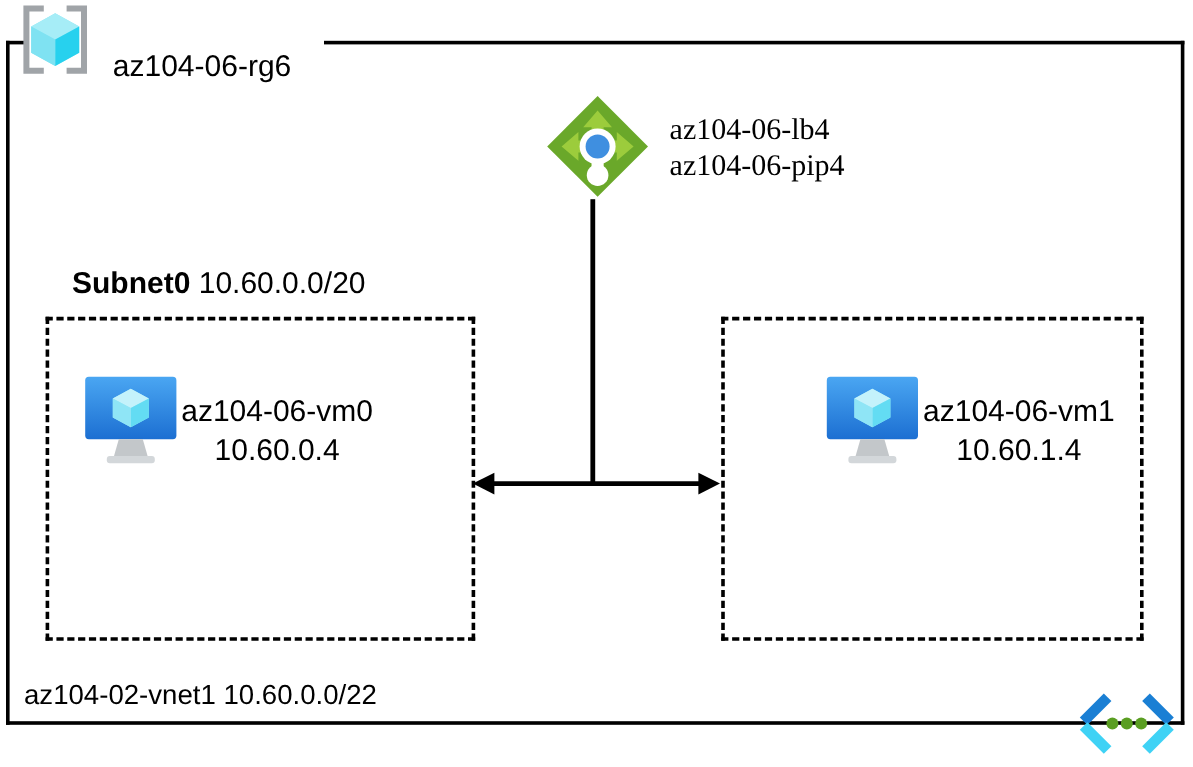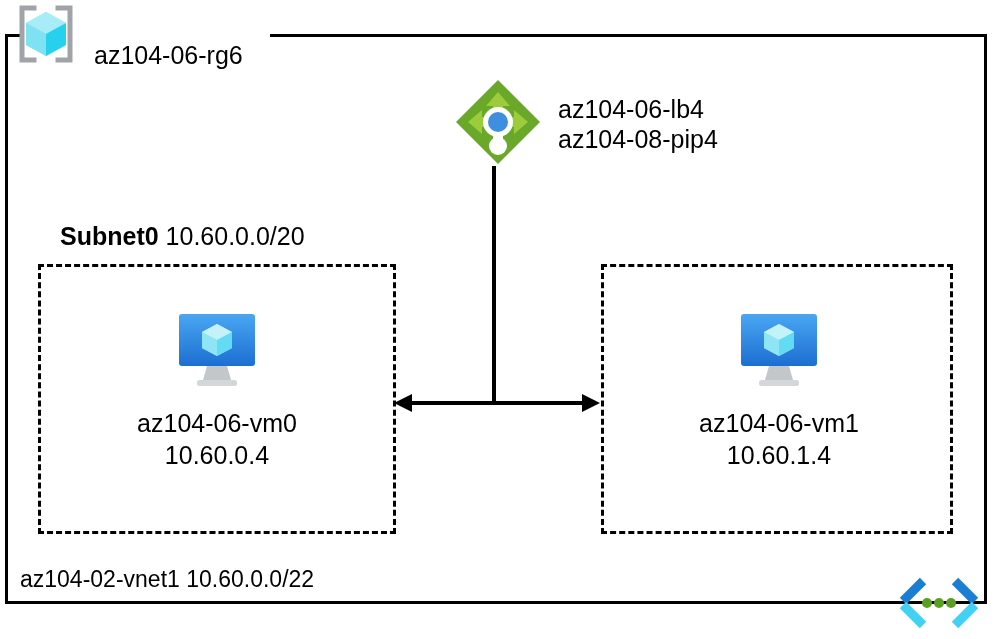--- a/index.html
+++ b/index.html
@@ -63,20 +63,21 @@
 
   
   #lb-group {
     left: 452px;
     top: 76px;
     width: 340px;
     height: 96px;
     display: flex;
     align-items: center;
     gap: 14px;
+    font-family: Liberation Serif, serif;
   }
   #lb-text {
     display: flex;
     flex-direction: column;
     justify-content: center;
     line-height: 1.22;
     font-size: 25px;
     white-space: nowrap;
   }
   
@@ -103,25 +104,25 @@
     box-sizing: border-box;
     background: transparent;
   }
   #subnet0-box { left: 38px;  top: 264px; width: 358px; height: 270px; }
   #subnet1-box { left: 601px; top: 264px; width: 352px; height: 270px; }
 
   
   .vm-block {
     width: 300px;
     display: flex;
-    flex-direction: column;
+    flex-direction: row;
     align-items: center;
   }
   #vm0-block { left: 67px;  top: 310px; }
-  #vm1-block { left: 629px; top: 310px; }
+  #vm1-block { left: 629px; top: 310px; justify-content: flex-end; }
   .vm-text {
     margin-top: 14px;
     text-align: center;
     font-size: 25px;
     line-height: 1.26;
     white-space: nowrap;
   }
 
   
   #connector { left: 392px; top: 386px; width: 210px; height: 34px; }
@@ -180,21 +181,21 @@
         </g>
 
         <circle cx="46" cy="46" r="15" fill="#ffffff"></circle>
         <rect x="41" y="52" width="10" height="14" fill="#ffffff"></rect>
         <circle cx="46" cy="70" r="9" fill="#ffffff"></circle>
         <circle cx="46" cy="46" r="10" fill="#3f8fe0"></circle>
       </svg>
     </span>
     <span id="lb-text">
       <span>az104-06-lb4</span>
-      <span>az104-08-pip4</span>
+      <span>az104-06-pip4</span>
     </span>
   </div>
   <div class="abs" id="lb-stem"></div>
 
   <div class="abs subnet-heading" id="subnet0-heading">
     <b>Subnet0</b>
     <span>10.60.0.0/20</span>
   </div>
   <div class="abs subnet-box" id="subnet0-box"></div>
 

